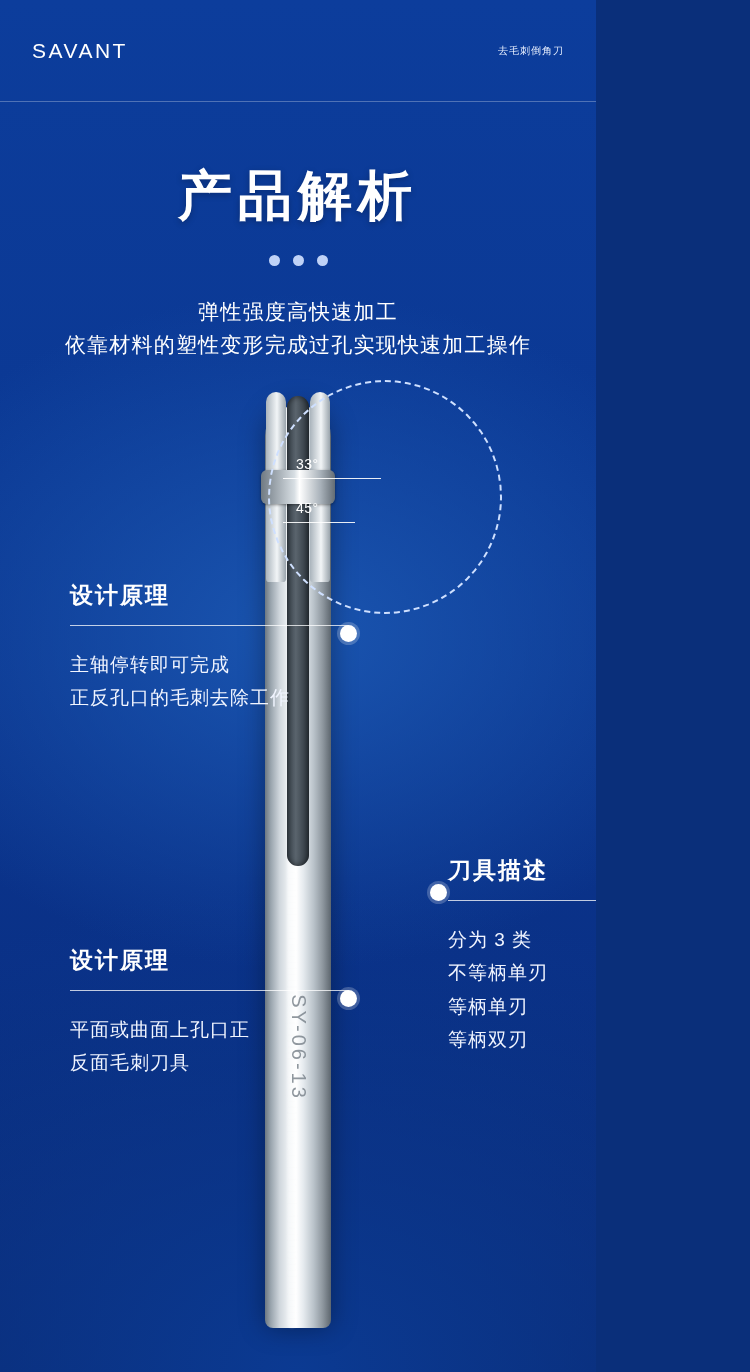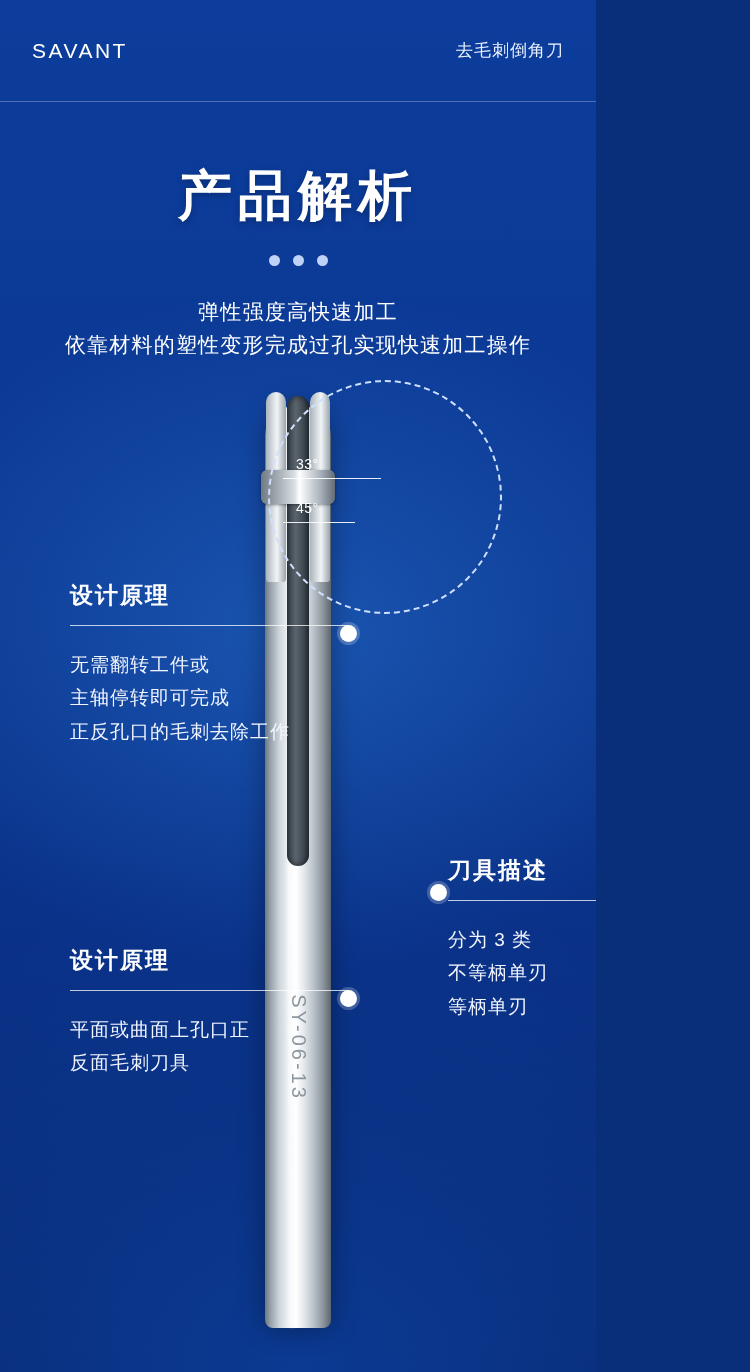--- a/index.html
+++ b/index.html
@@ -32,21 +32,21 @@
     box-sizing: border-box;
     border-bottom: 1px solid rgba(255,255,255,0.28);
   }
   .brand {
     font-size: 21px;
     letter-spacing: 2.5px;
     font-weight: 400;
     color: #ffffff;
   }
   .topbar-right {
-    font-size: 17px;
+    font-size: 10px;
     letter-spacing: 1px;
     color: #eaf1ff;
   }
 
   
   .title-block {
     position: absolute;
     top: 160px;
     left: 0; right: 0;
     text-align: center;
@@ -270,21 +270,20 @@
   <div class="zoom-circle"></div>
   <div class="ang-line ang1-line"></div>
   <div class="ang ang1">33°</div>
   <div class="ang-line ang2-line"></div>
   <div class="ang ang2">45°</div>
 
   <div class="callout c-left1">
     <div class="head">设计原理</div>
     <div class="rule"></div>
     <div class="body">
-      <div>无需翻转工件或</div>
       <div>主轴停转即可完成</div>
       <div>正反孔口的毛刺去除工作</div>
     </div>
   </div>
   <div class="node node-l1"></div>
 
   <div class="callout c-left2">
     <div class="head">设计原理</div>
     <div class="rule"></div>
     <div class="body">
@@ -294,17 +293,18 @@
   </div>
   <div class="node node-l2"></div>
 
   <div class="callout c-right">
     <div class="head">刀具描述</div>
     <div class="rule"></div>
     <div class="body">
       <div>分为 3 类</div>
       <div>不等柄单刃</div>
       <div>等柄单刃</div>
+      <div>等柄双刃</div>
     </div>
   </div>
   <div class="node node-r"></div>
 
 </div>
 
 </body></html>

